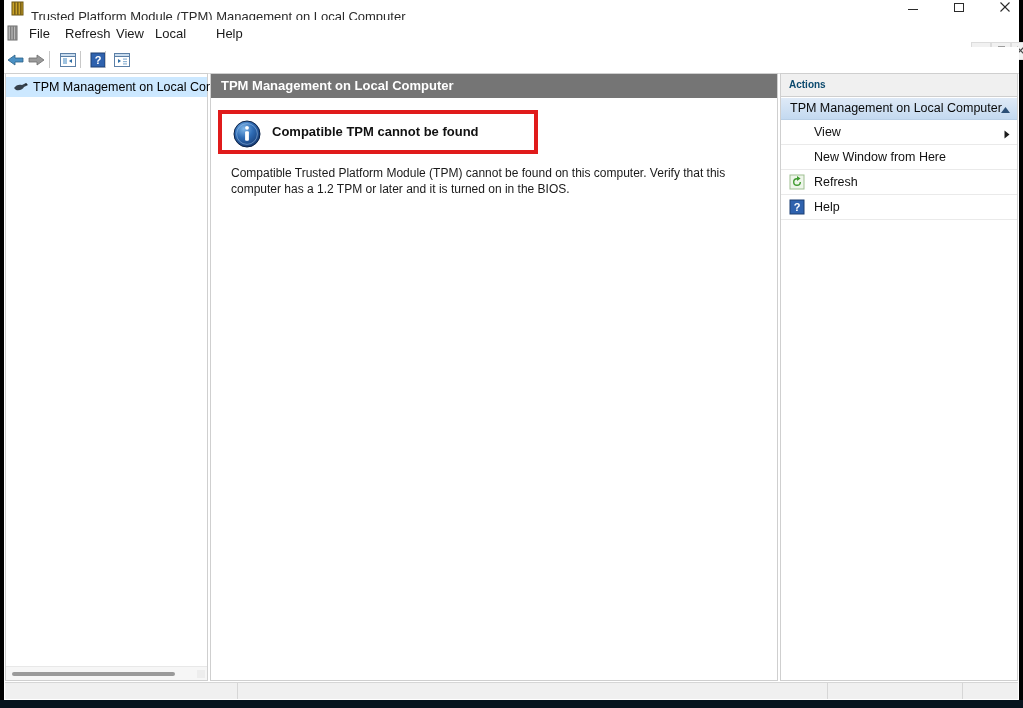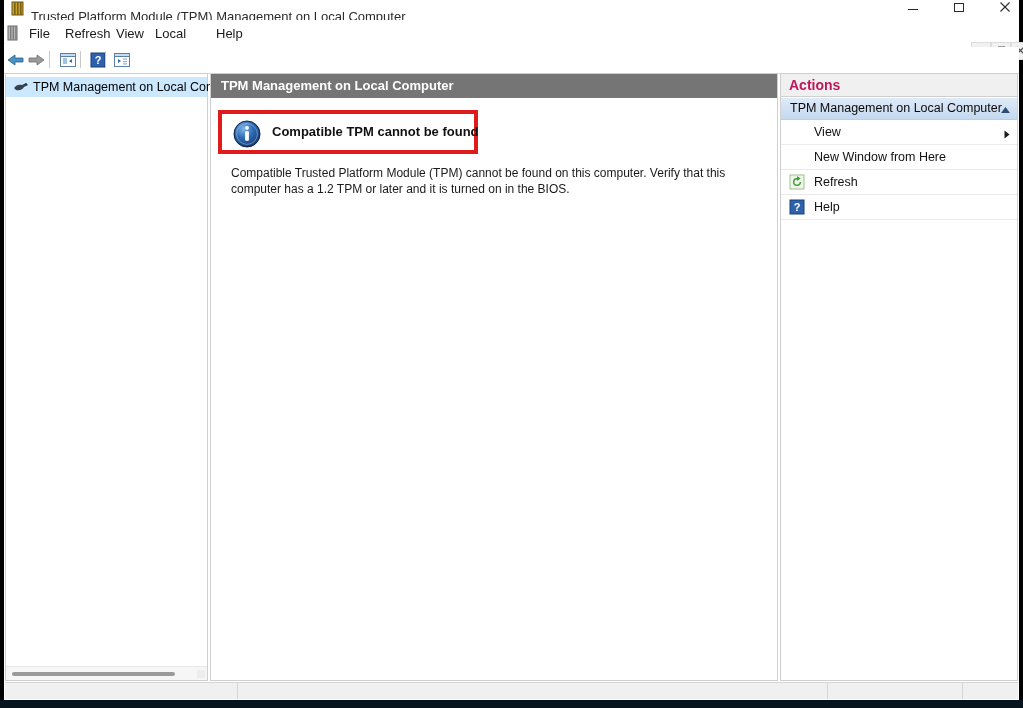--- a/index.html
+++ b/index.html
@@ -229,21 +229,21 @@
     left: 1px; top: 25px;
     width: 564px;
     height: 581px;
     background: #ffffff;
   }
 
   
   #alert-annotation {
     position: absolute;
     left: 214px; top: 110px;
-    width: 260px; height: 44px;
+    width: 320px; height: 44px;
     border: 4px solid #e01b1b;
     box-sizing: border-box;
     background: #ffffff;
   }
   #alert-info-icon {
     position: absolute;
     left: 11px; top: 6px;
     width: 28px; height: 28px;
   }
   #alert-title {
@@ -280,23 +280,23 @@
     left: 0; top: 0;
     width: 236px; height: 23px;
     background: #f0f0f0;
     border-bottom: 1px solid #cfcfcf;
     box-sizing: border-box;
   }
   #actions-header-title {
     position: absolute;
     left: 8px; top: 0;
     height: 22px; line-height: 22px;
-    font-size: 14px;
+    font-size: 10px;
     font-weight: bold;
-    color: #be185d;
+    color: #0c4a6e;
   }
   #actions-group-header {
     position: absolute;
     left: 0px; top: 24px;
     width: 236px; height: 22px;
     background: linear-gradient(to bottom, #dfeaf7 0%, #c3d9f0 100%);
     border-bottom: 1px solid #b9cfe6;
     box-sizing: border-box;
     cursor: default;
   }

